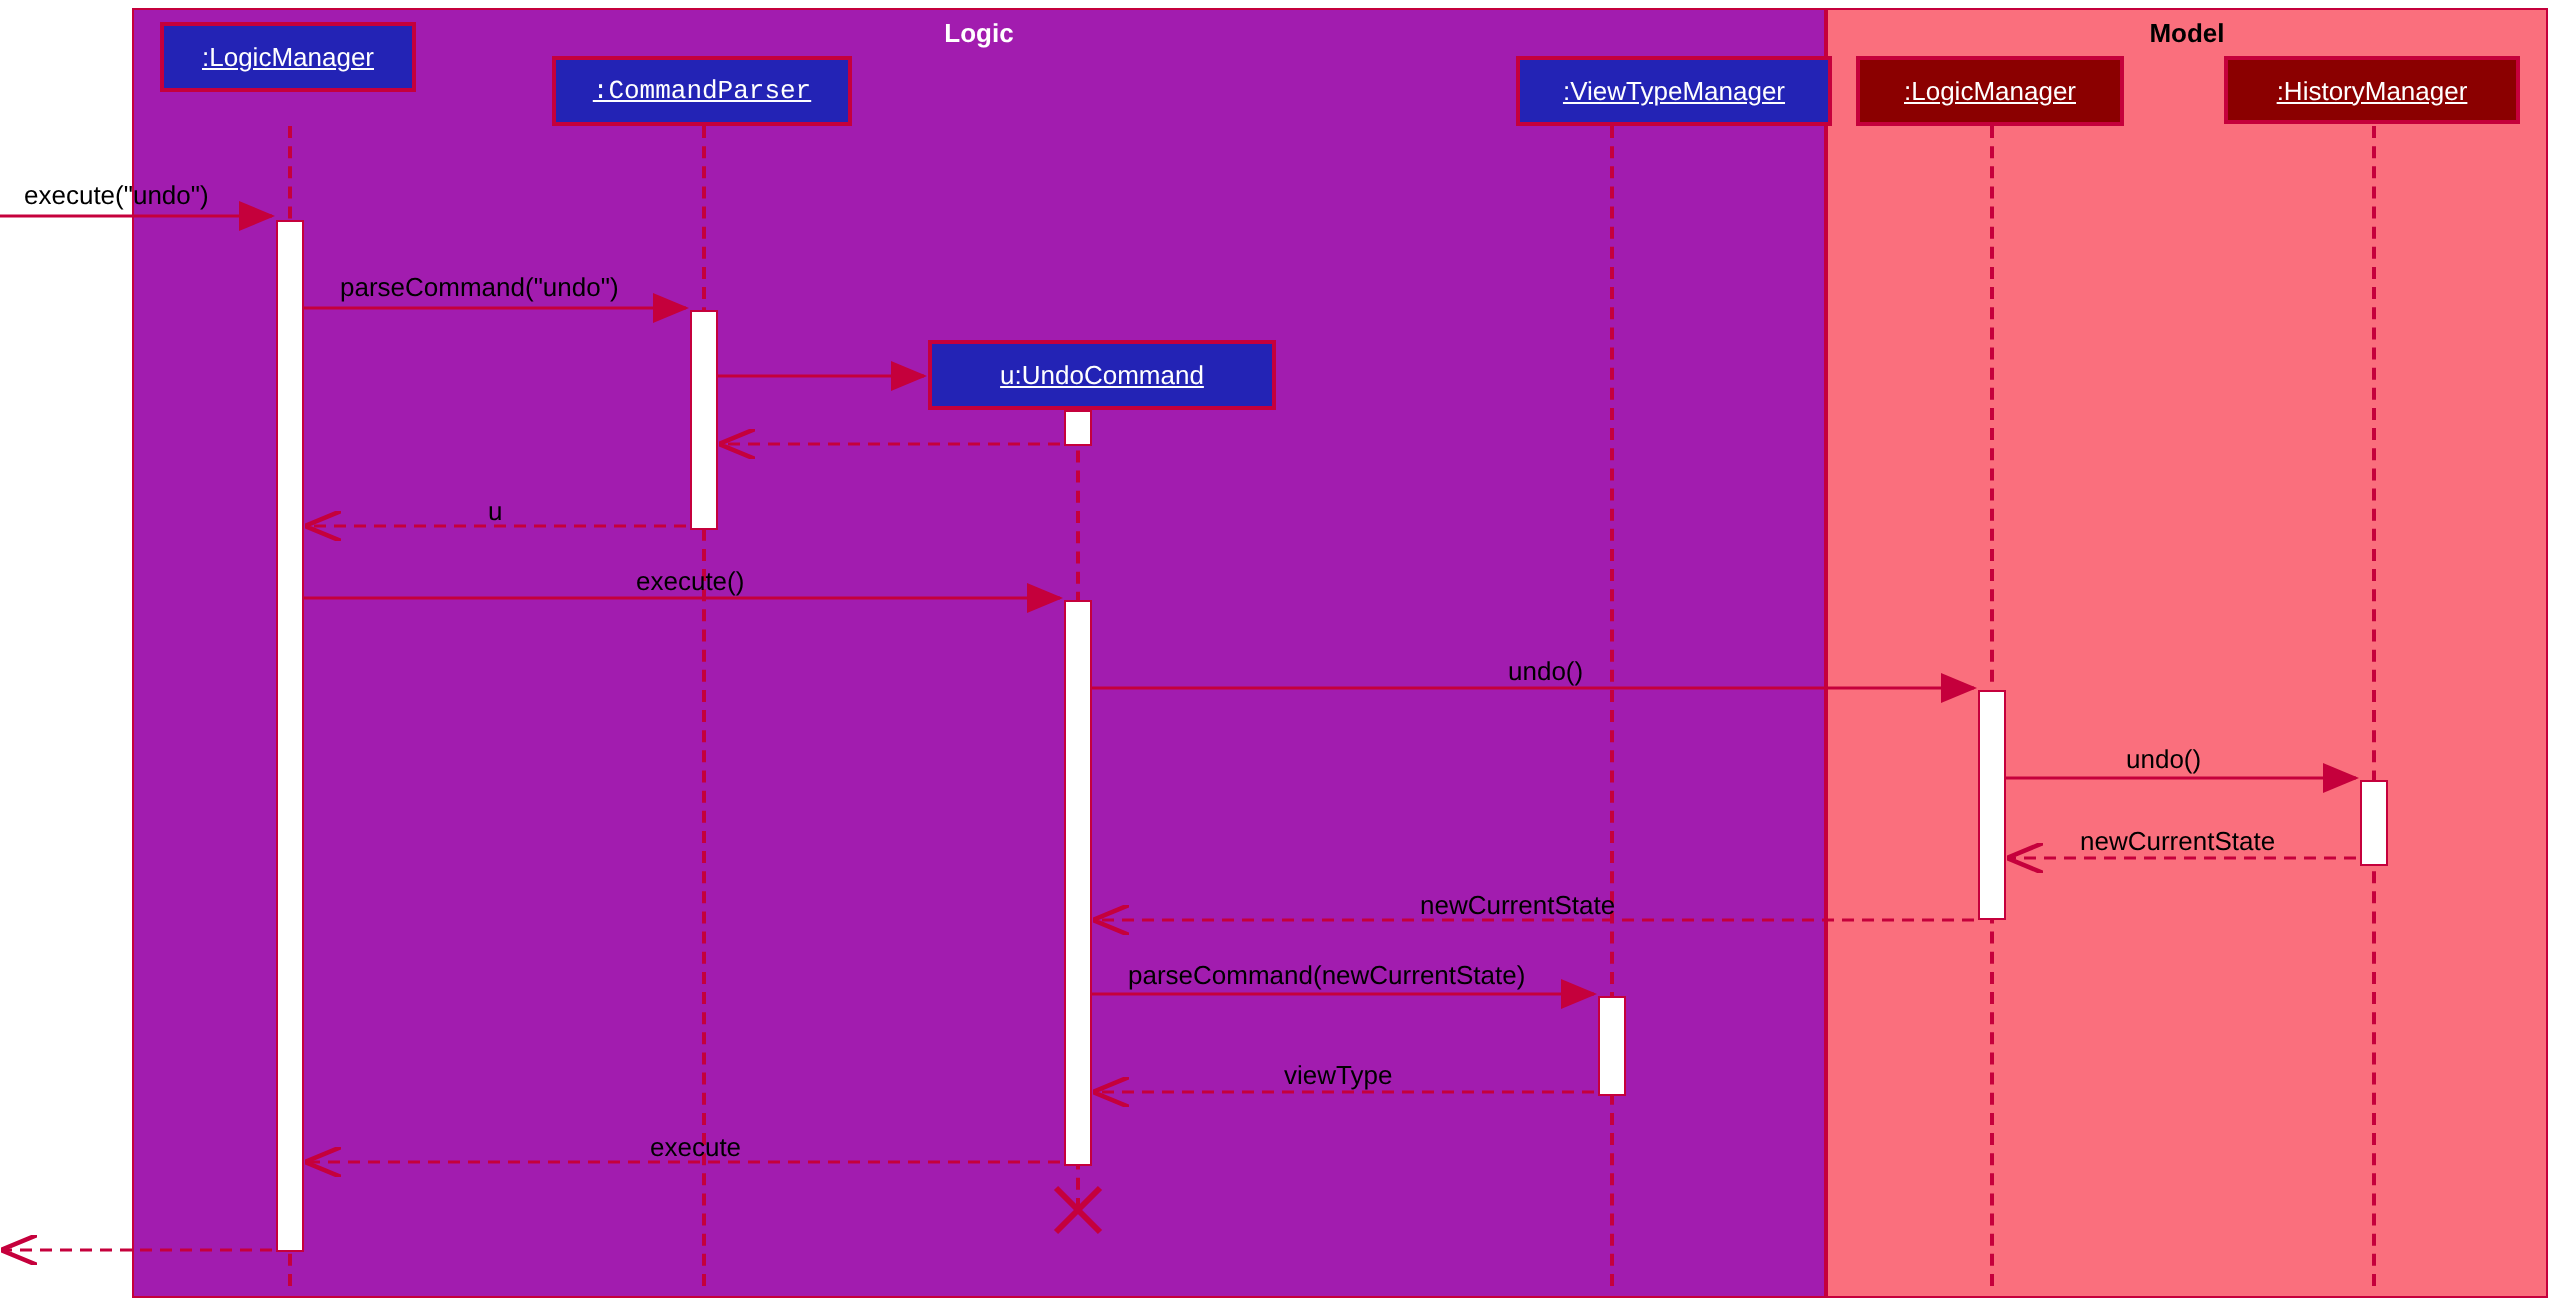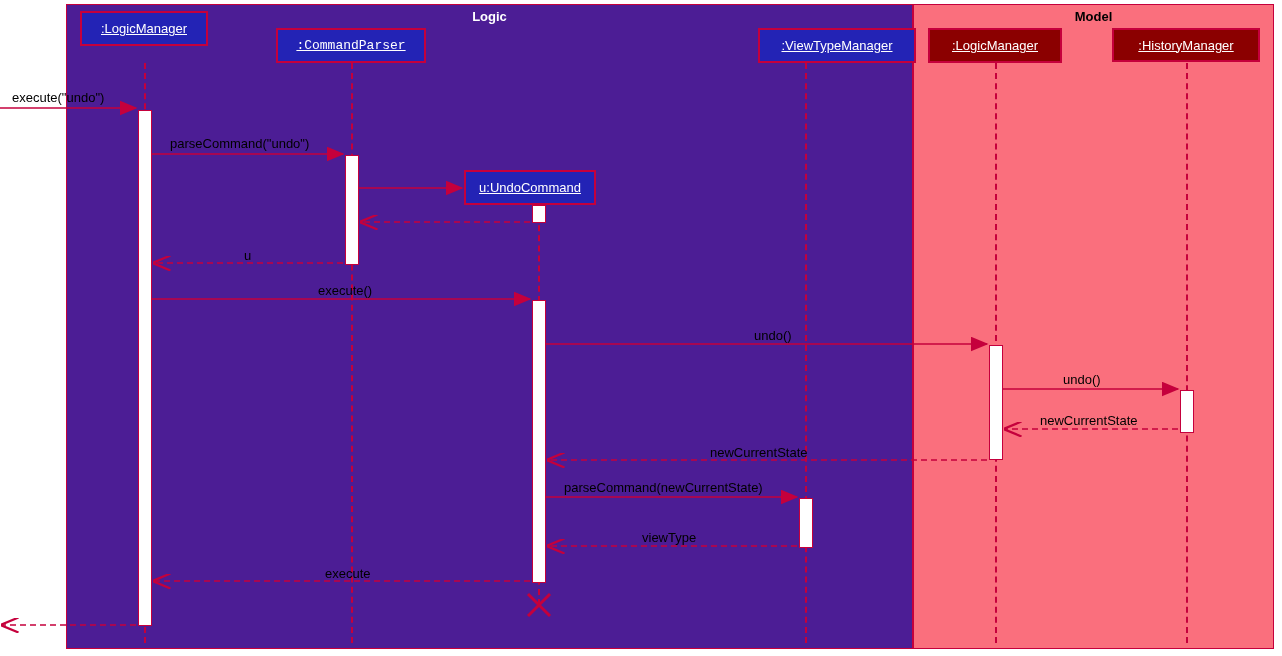--- a/index.html
+++ b/index.html
@@ -1,20 +1,20 @@
 <!DOCTYPE html>
 <html><head>
 <meta charset="utf-8">
 <style>
 * { box-sizing: border-box; }
 body { margin: 0; font-family: Arial, sans-serif; font-size: 13px; background: #fff; }
 #diagram { position: relative; width: 1282px; height: 656px; }
 
 .frame { position: absolute; border: 1.5px solid #c5003c; }
-.frame-logic { left: 66px; top: 4px; width: 847px; height: 645px; background: #4c1d95; }
+.frame-logic { left: 66px; top: 4px; width: 847px; height: 645px; background: #a21caf; }
 .frame-model { left: 913px; top: 4px; width: 361px; height: 645px; background: #fa6f7d; }
 .frame-title { position: absolute; top: 4px; left: 50%; transform: translateX(-50%); font-weight: bold; color: #000000; pointer-events: none; }
 .frame-logic .frame-title { color: #fff; }
 
 .participant-box { position: absolute; border: 2px solid #c5003c; color: #fff; font-weight: normal; text-align: center; display: flex; align-items: center; justify-content: center; text-decoration: underline; }
 .p-logic-head { background: #2323b5; }
 .p-model-head { background: #8b0000; }
 
 .lifeline { position: absolute; width: 0; border-left: 2px dashed #c5003c; }
 .activation { position: absolute; width: 14px; background: #fff; border: 1.5px solid #c5003c; }
@@ -36,21 +36,21 @@
   <div class="frame frame-model">
     <div class="frame-title">Model</div>
   </div>
 
   <div class="participant-box p-logic-head" style="left:80px; top:11px; width:128px; height:35px;">
       <span>:LogicManager</span>
     </div>
   <div class="participant-box p-logic-head" style="left:276px; top:28px; width:150px; height:35px;font-family:Liberation Mono, monospace;">
       <span>:CommandParser</span>
     </div>
-  <div class="participant-box p-logic-head" style="left:464px; top:170px; width:132px; height:35px;text-align:right;">
+  <div class="participant-box p-logic-head" style="left:464px; top:170px; width:174px; height:35px;text-align:right;">
       <span>u:UndoCommand</span>
     </div>
   <div class="participant-box p-logic-head" style="left:758px; top:28px; width:158px; height:35px;">
       <span>:ViewTypeManager</span>
     </div>
   <div class="participant-box p-model-head" style="left:928px; top:28px; width:134px; height:35px;">
       <span>:LogicManager</span>
     </div>
   <div class="participant-box p-model-head" style="left:1112px; top:28px; width:148px; height:34px;">
       <span>:HistoryManager</span>

